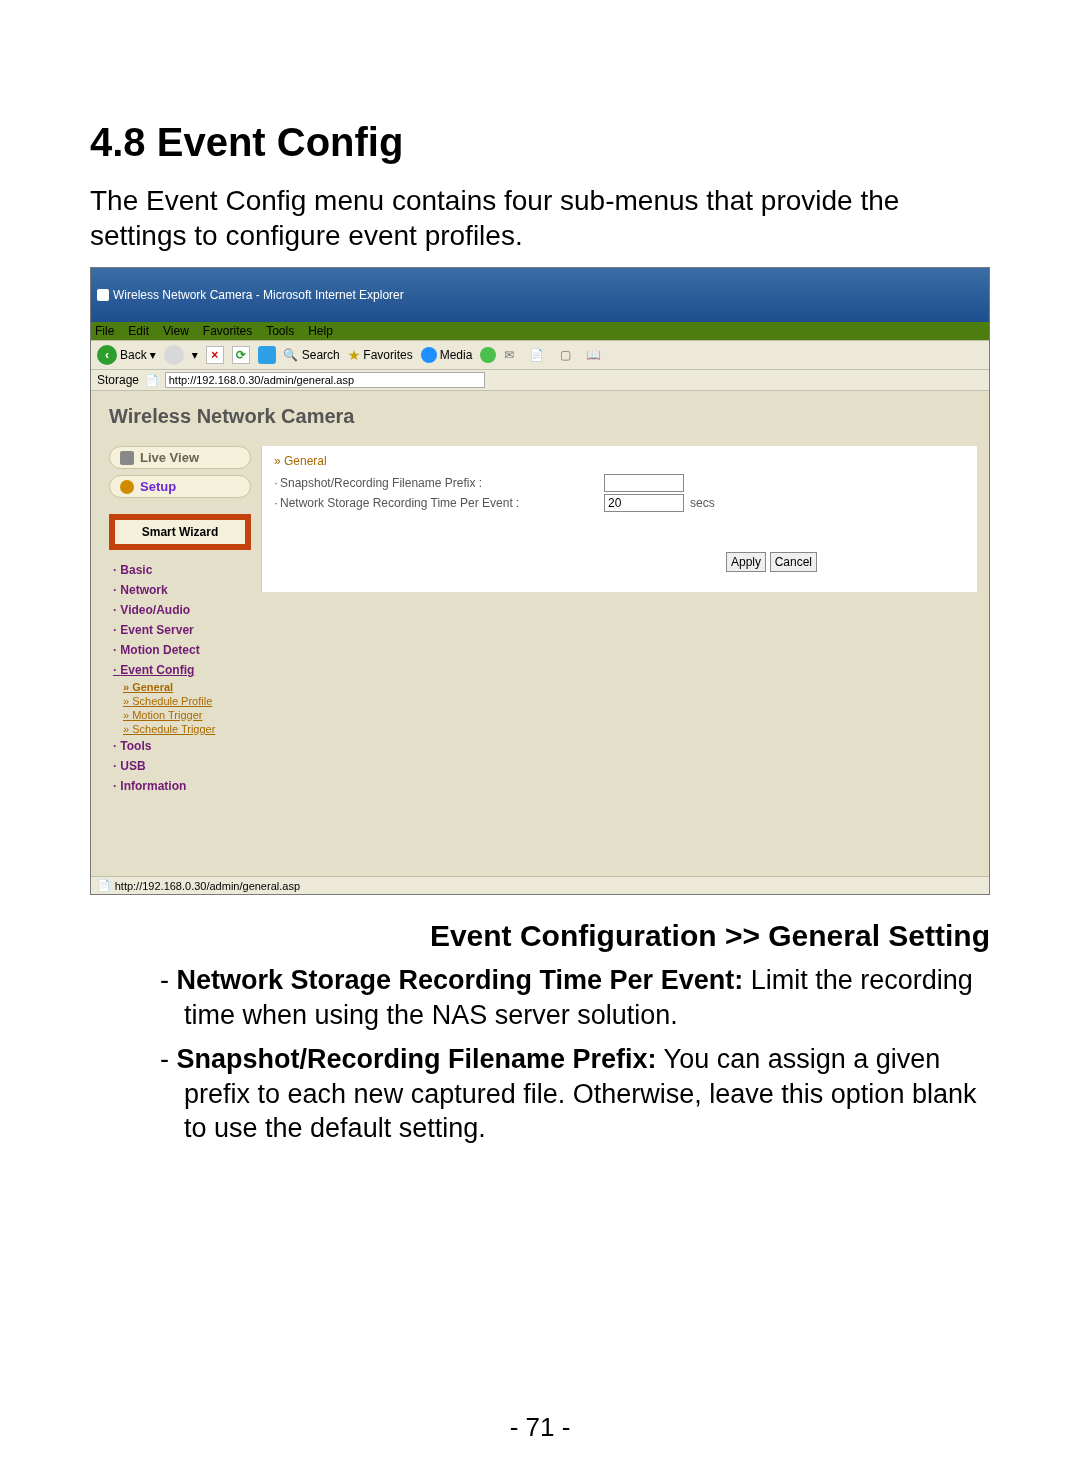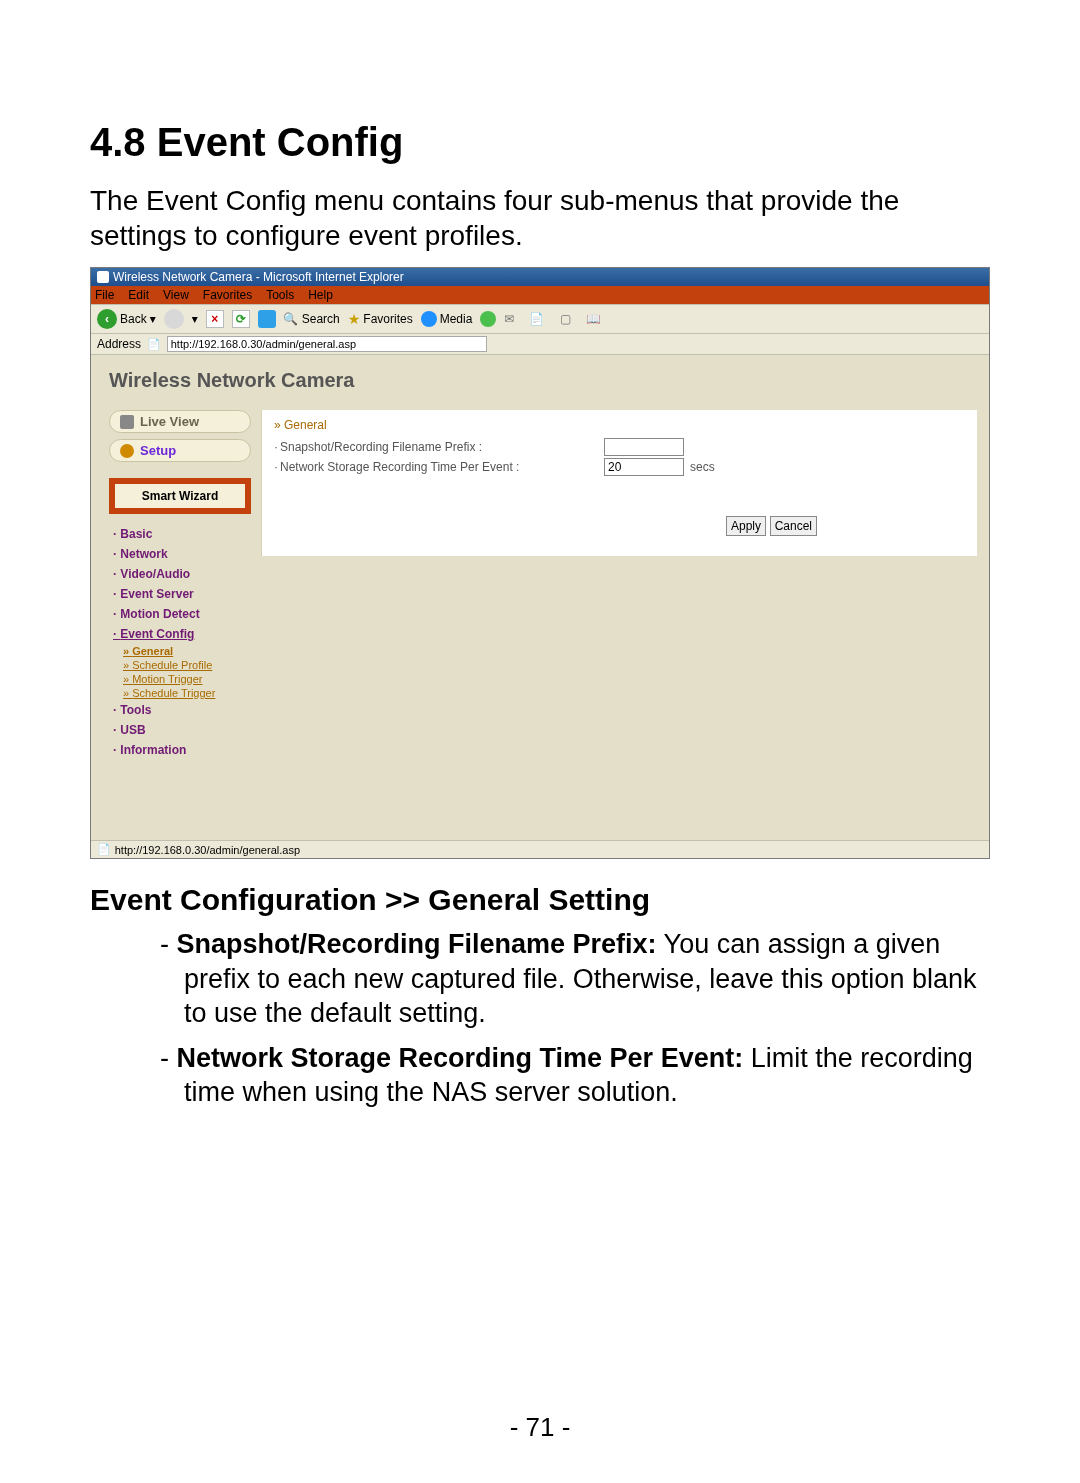--- a/index.html
+++ b/index.html
@@ -29,32 +29,32 @@
   .ie-window {
     width: 100%;
     border: 1px solid #7a7a7a;
     background: #ece9d8;
     font-size: 13px;
     margin-bottom: 24px;
   }
   .titlebar {
     background: linear-gradient(#3a6ea5, #1e4e8e);
     color: #fff;
-    padding: 2px 6px;
+    padding: 20px 6px;
     font-size: 12px;
     display: flex;
     align-items: center;
     gap: 4px;
   }
   .titlebar .ie-logo {
     width: 12px; height: 12px; background:#fff; border-radius:2px;
     display:inline-block;
   }
   .menubar {
-    background: #c2410c;
+    background: #4d7c0f;
     padding: 2px 4px;
     font-size: 12px;
     display: flex;
     gap: 14px;
     border-bottom: 1px solid #c0c0b0;
   }
   .toolbar {
     background: #ece9d8;
     padding: 4px 6px;
     display: flex;
@@ -218,20 +218,21 @@
     display:flex;
     align-items:center;
     gap:4px;
   }
 
   
   h2.subsection {
     font-size: 30px;
     font-weight: bold;
     margin: 8px 0 10px 0;
+    text-align: right;
   }
   .bullets{
     padding-left: 70px;
     font-size: 27px;
     line-height: 1.28;
   }
   .bullets li{
     list-style: none;
     text-indent: -24px;
     padding-left: 24px;
@@ -287,21 +288,21 @@
           <span>Favorites</span>
         </span>
       <span class="tb-btn">
           <span class="tb-globe"></span>
           <span>Media</span>
         </span>
       <span class="tb-globe" style="background:#4cc04c;"></span>
       <span style="letter-spacing:6px;color:#777;">✉ 📄 ▢ 📖</span>
     </div>
     <div class="addrbar">
-      <span>Address</span>
+      <span>Storage</span>
       <span style="font-size:11px;">📄</span>
       <input type="text" value="http://192.168.0.30/admin/general.asp" style="">
     </div>
 
     <div class="camera-page">
       <div class="cam-title">Wireless Network Camera</div>
       <div class="cam-body">
         <div class="sidebar">
           <div class="pill live">
             <span class="pill-icon cam"></span>
@@ -351,21 +352,21 @@
 
     <div class="statusbar">
       <span>📄</span>
       <span>http://192.168.0.30/admin/general.asp</span>
     </div>
   </div>
 
   <h2 class="subsection">Event Configuration &gt;&gt; General Setting</h2>
   <ul class="bullets">
     <li>
-      <b>Snapshot/Recording Filename Prefix:</b><span> You can assign a given prefix to each new captured file. Otherwise, leave this option blank to use the default setting.</span>
+      <b>Network Storage Recording Time Per Event:</b><span> Limit the recording time when using the NAS server solution.</span>
     </li>
     <li>
-      <b>Network Storage Recording Time Per Event:</b><span> Limit the recording time when using the NAS server solution.</span>
+      <b>Snapshot/Recording Filename Prefix:</b><span> You can assign a given prefix to each new captured file. Otherwise, leave this option blank to use the default setting.</span>
     </li>
   </ul>
 </div>
 
 <div class="page-number">- 71 -</div>
 
 </body></html>

